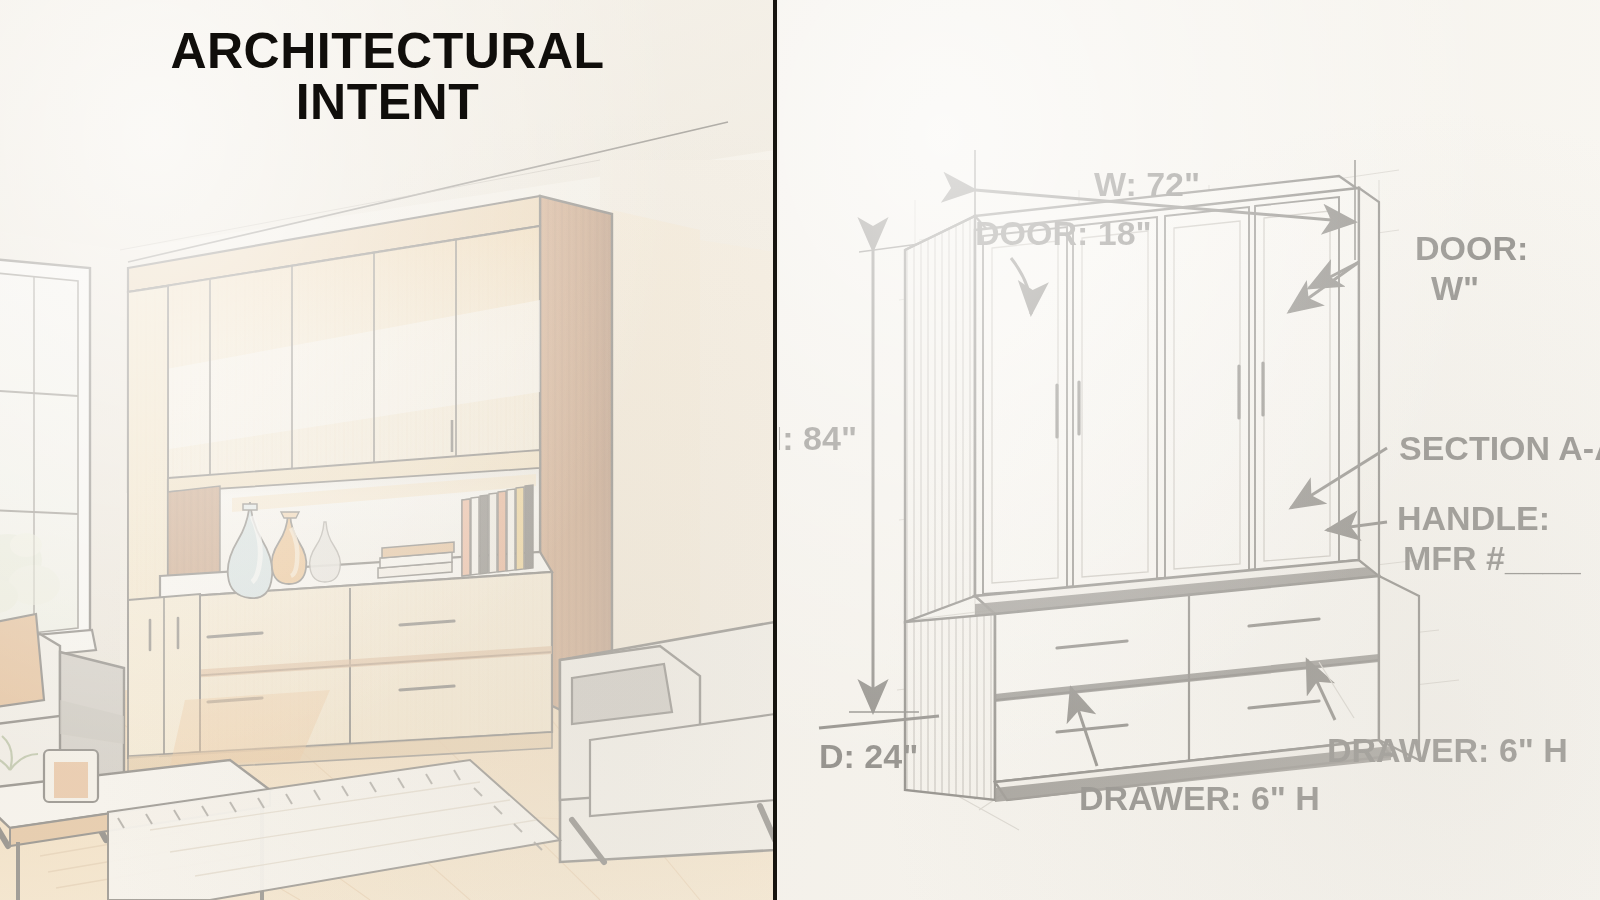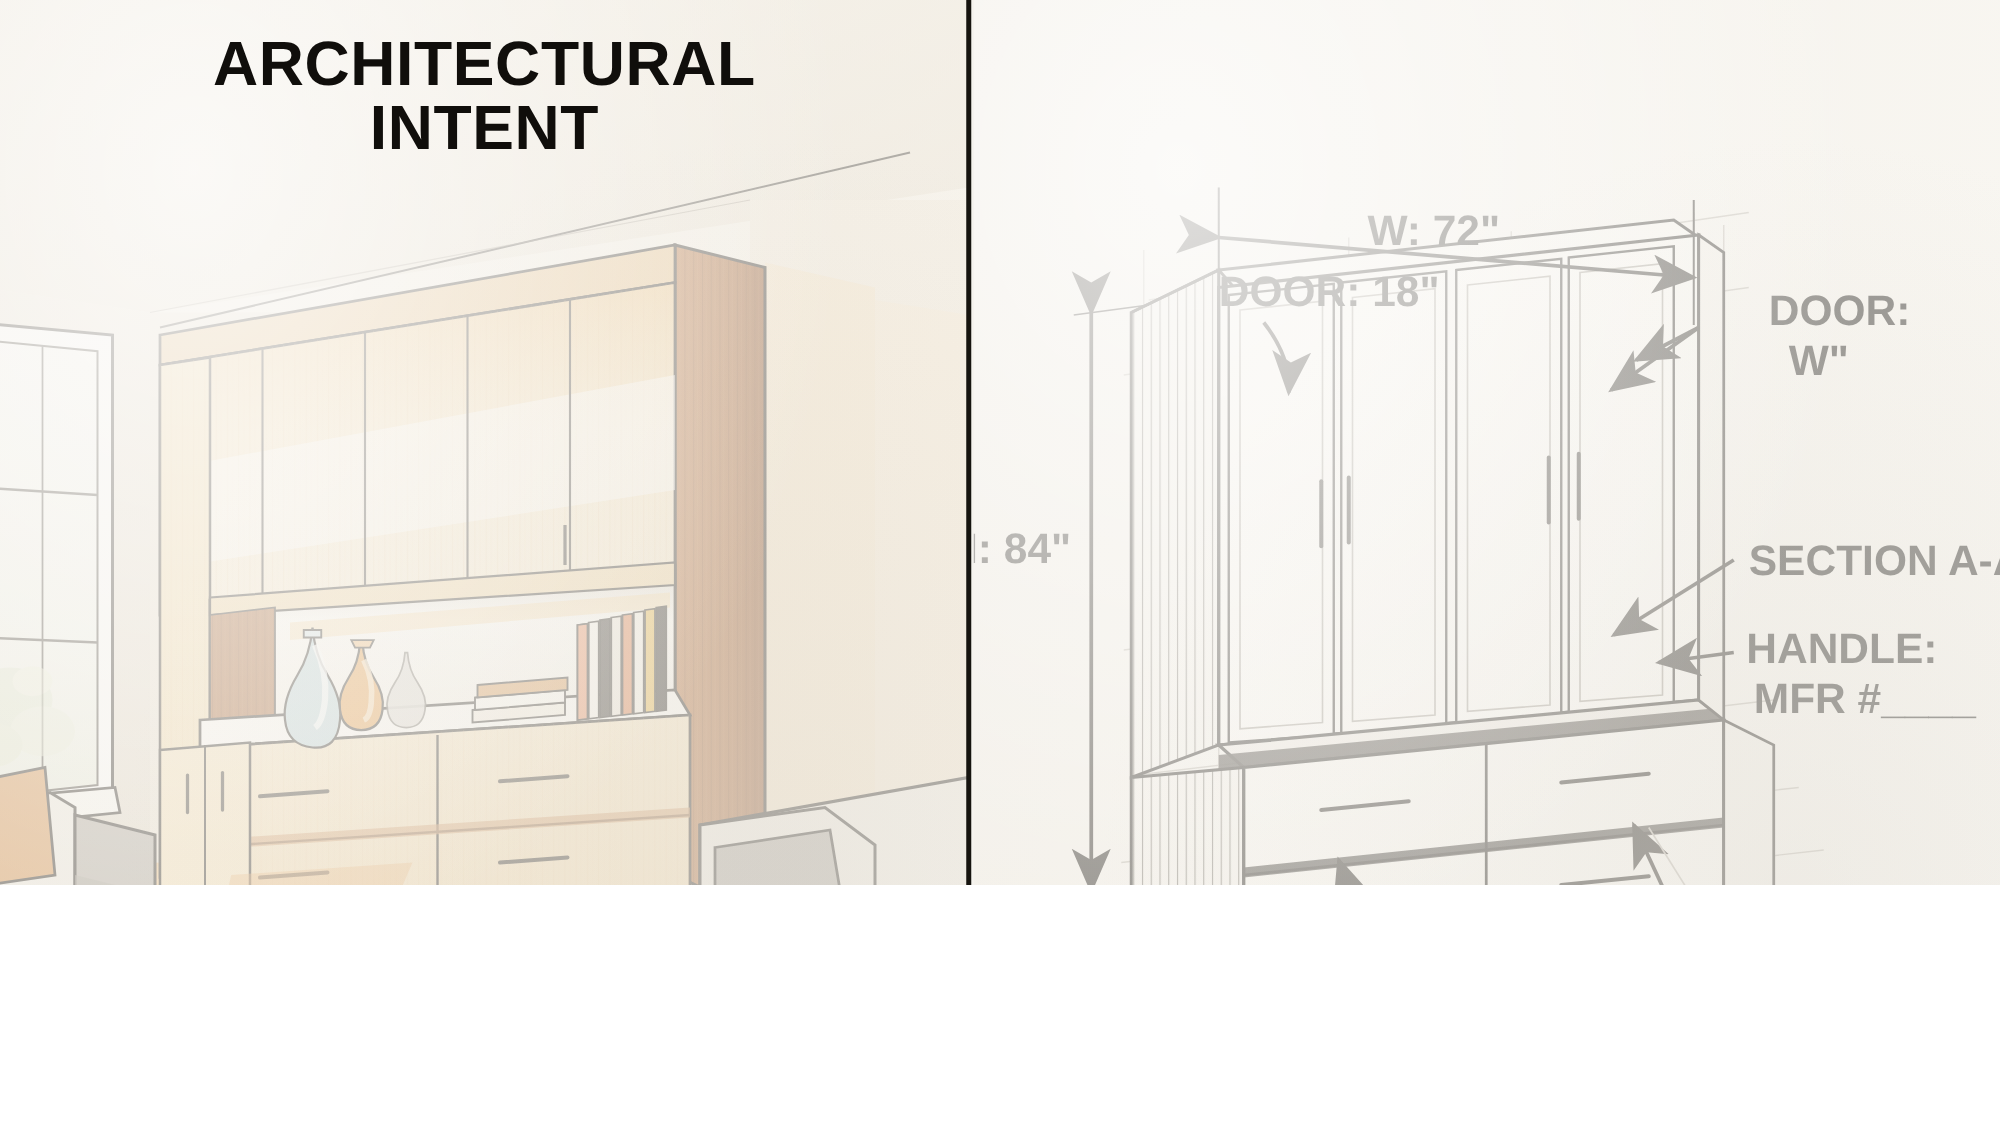--- a/index.html
+++ b/index.html
@@ -1,17 +1,17 @@
 <!DOCTYPE html>
 <html><head>
 <meta charset="utf-8">
 <style>
   html,body{margin:0;padding:0;background:#fff;}
   body{width:1600px;height:900px;overflow:hidden;font-family:"Liberation Sans",sans-serif;}
-  #stage{position:relative;width:1600px;height:708px;background:#f5f3ee;overflow:hidden;}
+  #stage{position:relative;width:1600px;height:900px;background:#f5f3ee;overflow:hidden;}
   .panel{position:absolute;top:0;height:900px;overflow:hidden;}
   #left-panel{left:0;width:775px;background:#f6f4ef;}
   #right-panel{left:779px;width:821px;background:#f6f3ed;}
   .paper-tex{position:absolute;inset:0;
     background:
       radial-gradient(ellipse at 20% 15%, rgba(255,255,255,.7), rgba(0,0,0,0) 60%),
       radial-gradient(ellipse at 80% 80%, rgba(210,205,195,.25), rgba(0,0,0,0) 60%),
       linear-gradient(100deg, rgba(240,236,228,.6), rgba(250,248,243,.6));
     pointer-events:none;}
   #divider{position:absolute;left:773px;top:0;width:4px;height:900px;background:#16140f;}

